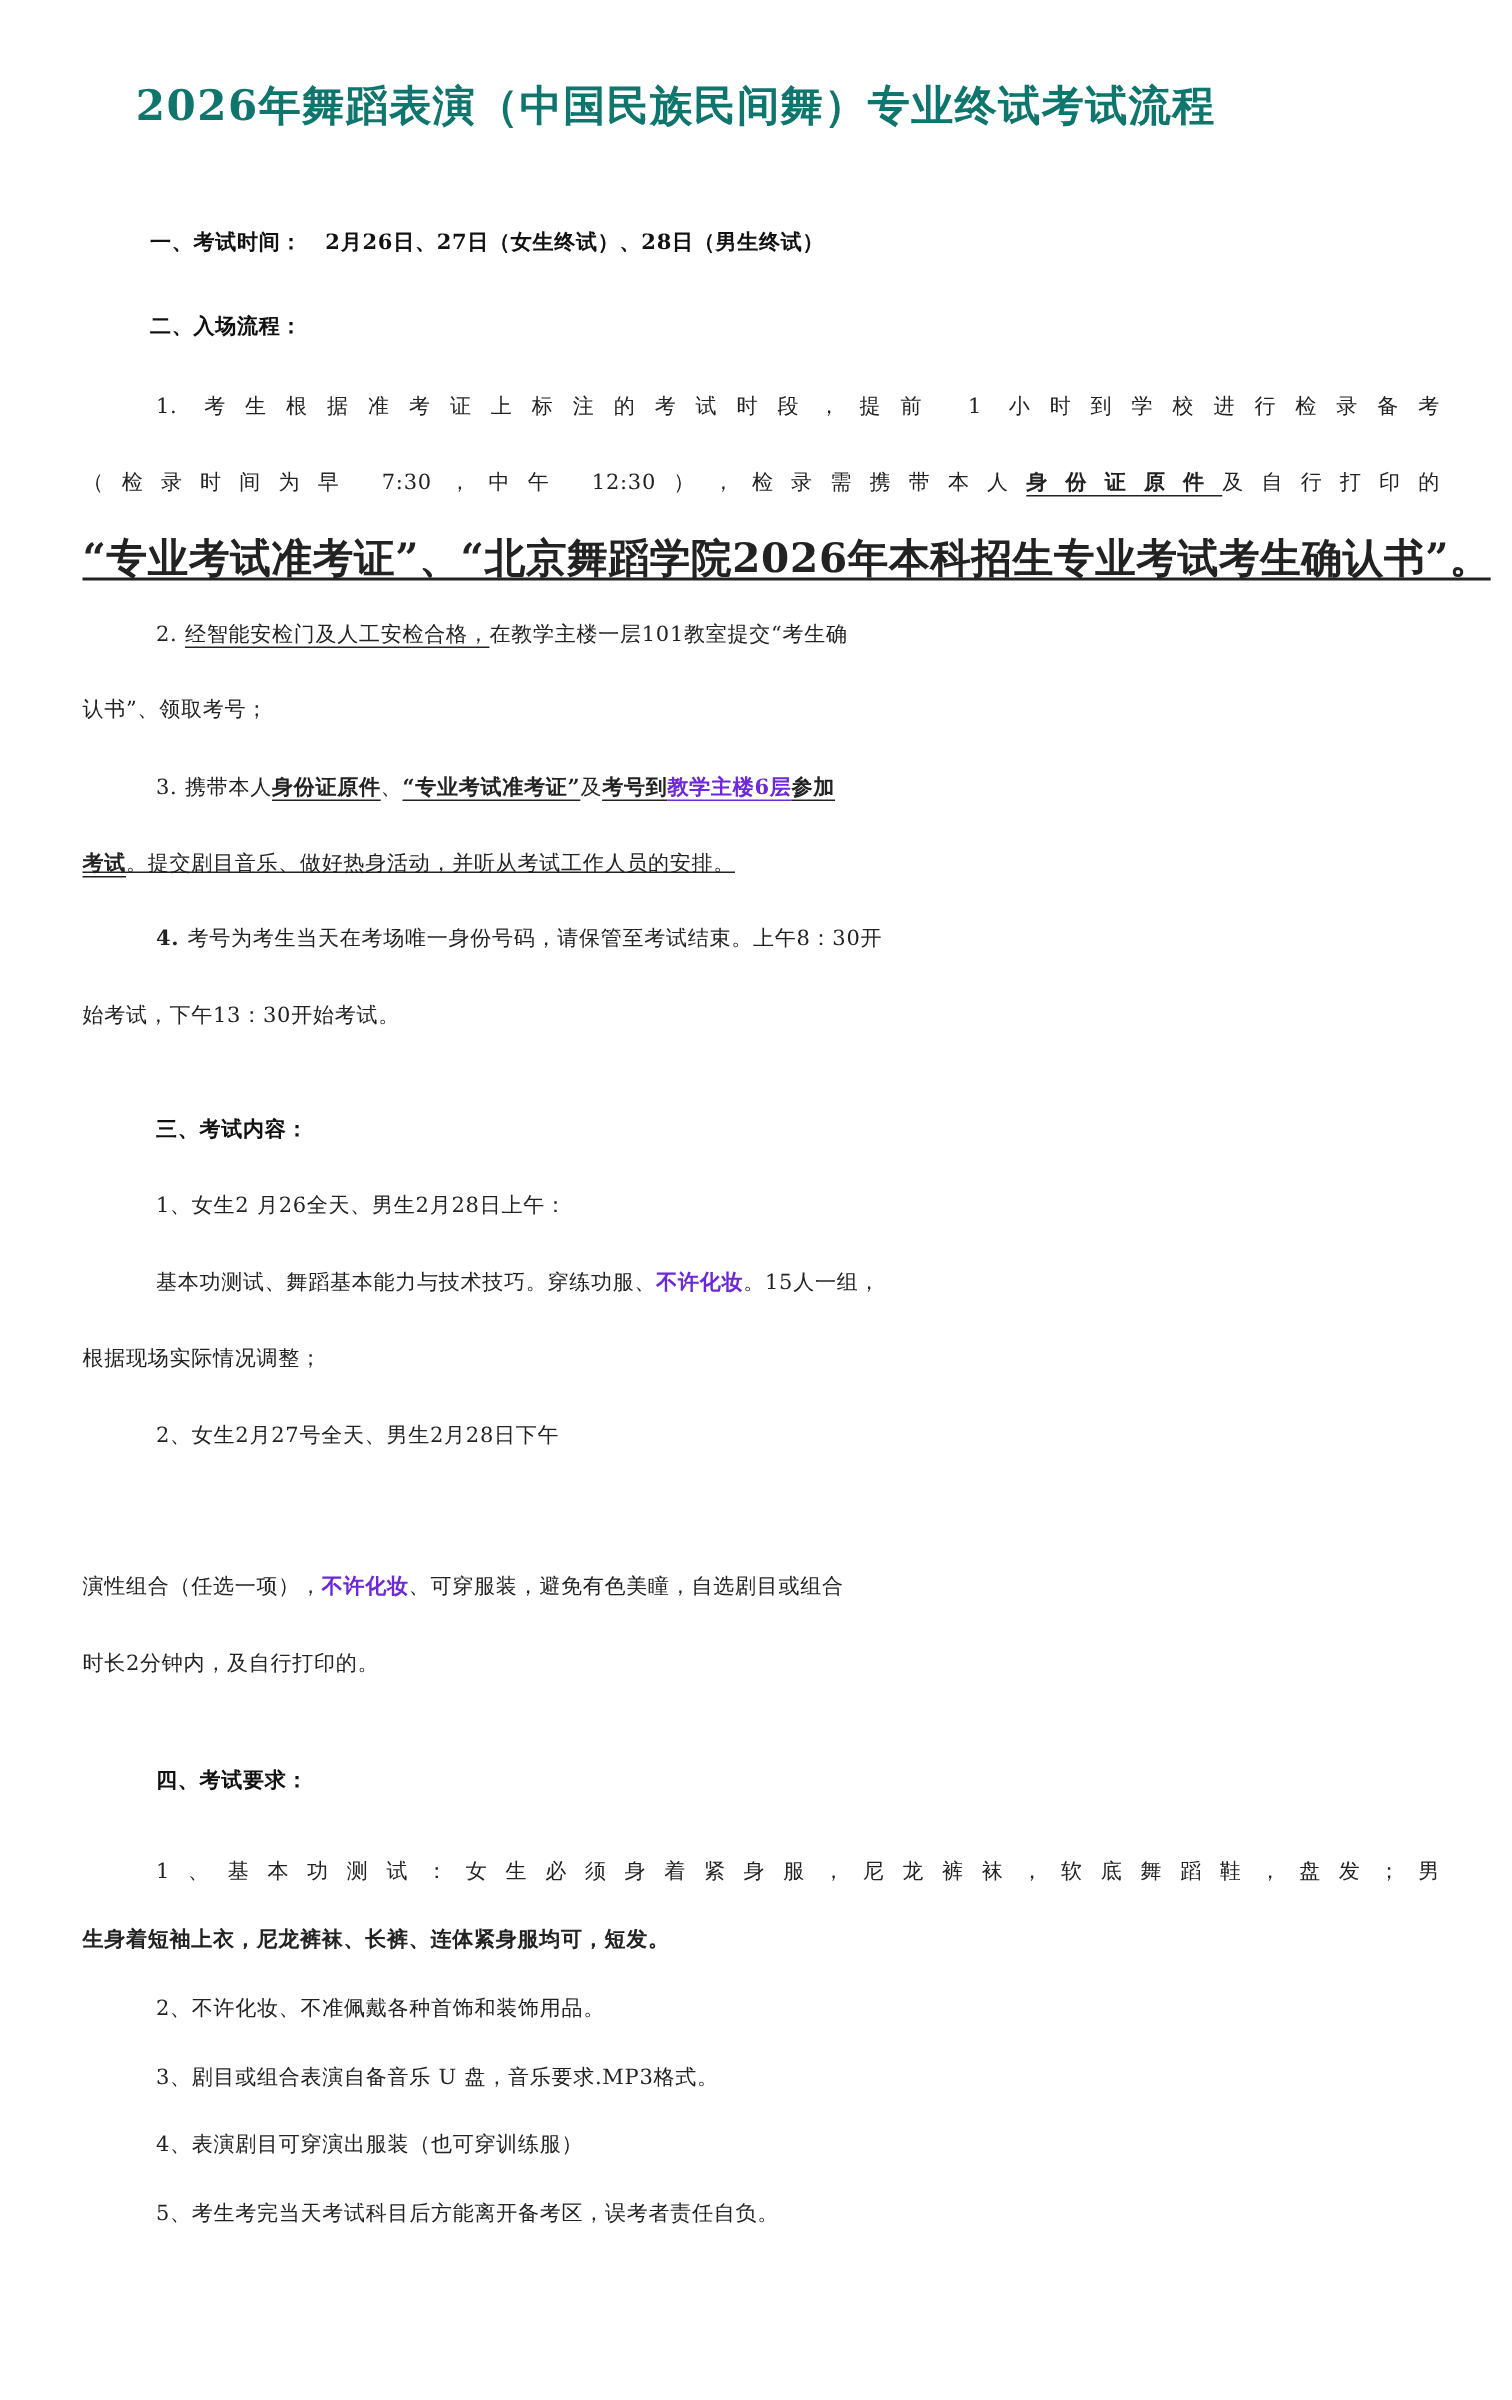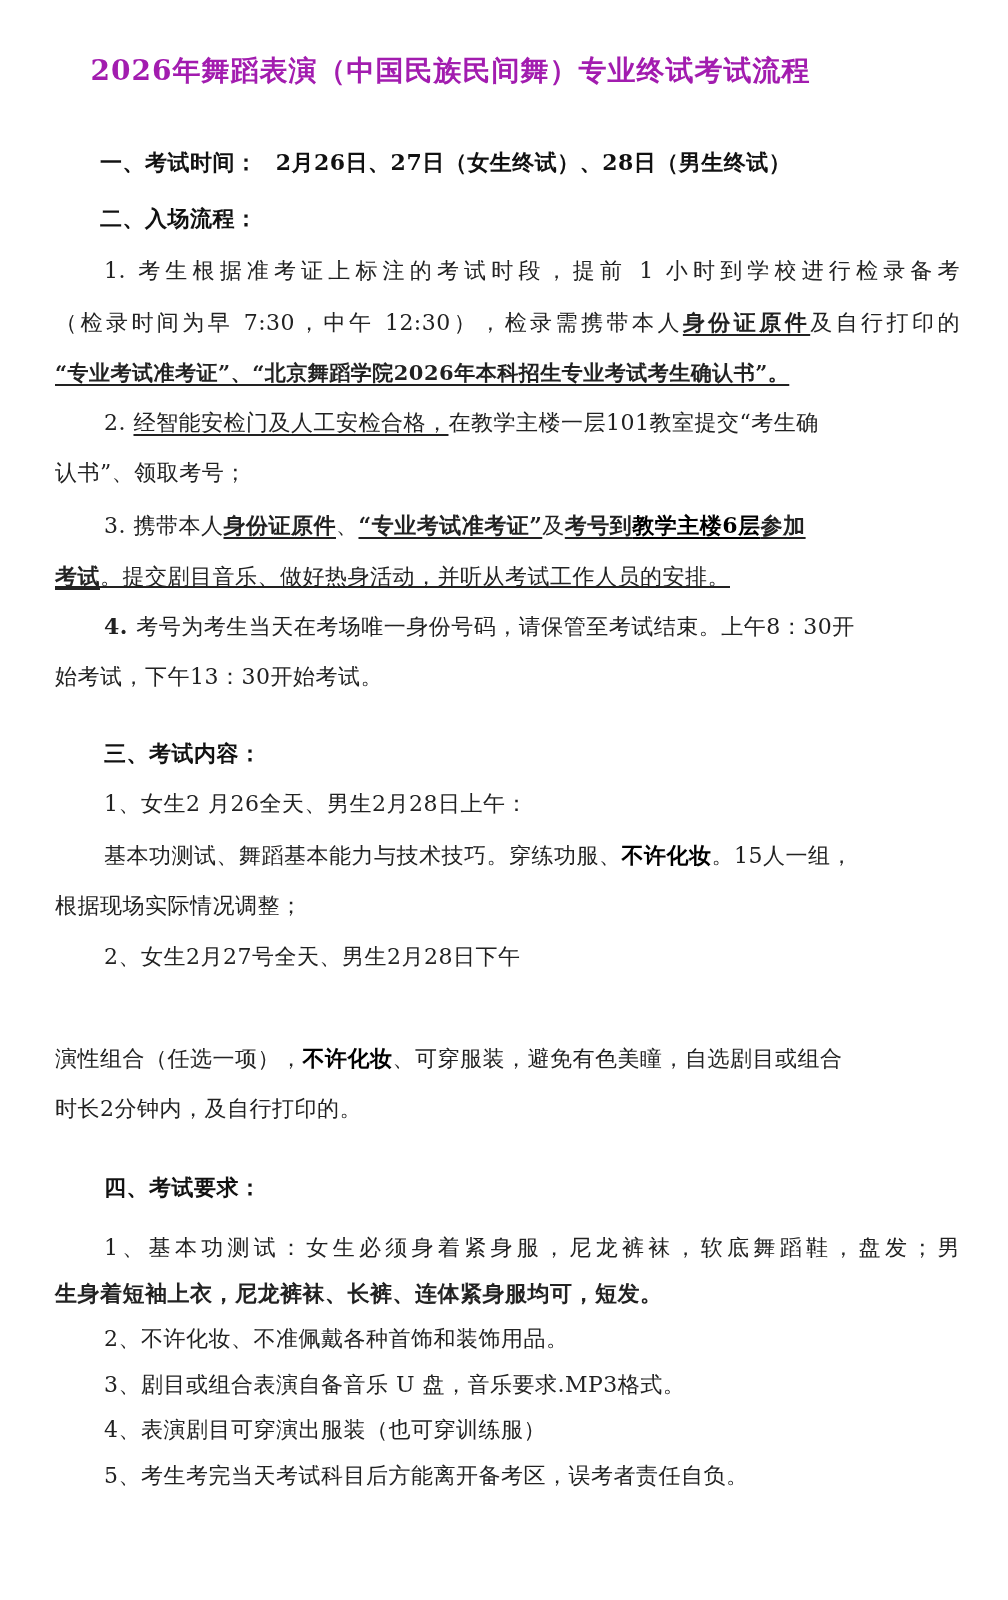--- a/index.html
+++ b/index.html
@@ -4,53 +4,53 @@
   <style>
     html, body { margin: 0; padding: 0; background: #ffffff; }
     body {
       width: 1008px; height: 1600px; position: relative; overflow: hidden;
       font-family: "DejaVu Serif", "Liberation Serif", serif;
       color: #222222;
     }
     .doc { position: absolute; left: 0; top: 0; width: 1008px; height: 1600px; }
     .title {
       position: absolute; left: 0; width: 901px; top: 52px;
-      text-align: center; font-size: 28px; font-weight: bold; color: #a21caf;
+      text-align: center; font-size: 28px; font-weight: bold; color: #0f766e;
       letter-spacing: 1px; white-space: nowrap;
     }
     .line {
-      position: absolute; left: 55px; width: 905px; font-size: 22px;
+      position: absolute; left: 55px; width: 905px; font-size: 14px;
       white-space: nowrap; line-height: 30px; letter-spacing: 0.5px;
     }
     .indent { left: 104px; width: 856px; }
     .heading { font-weight: bold; color: #111111; }
     .b { font-weight: bold; }
     .u { text-decoration: underline; text-underline-offset: 4px; }
-    .red { color: #000000; }
+    .red { color: #6d28d9; }
     .justify { text-align: justify; text-align-last: justify; }
   </style>
 </head>
 <body>
 
 <div class="doc">
 
   <div class="title">2026年舞蹈表演（中国民族民间舞）专业终试考试流程</div>
 
   <div class="line heading" style="left:100px; top:147px;">
     <span>一、考试时间：</span>
     <span style="margin-left:10px;">2月26日、27日（女生终试）、28日（男生终试）</span>
   </div>
 
   <div class="line heading" style="left:100px; top:203px;">二、入场流程：</div>
 
   <div class="line indent justify" style="top:256px;">1. 考生根据准考证上标注的考试时段，提前  1  小时到学校进行检录备考</div>
   <div class="line justify" style="top:307px;">
     <span>（检录时间为早 7:30，中午 12:30），检录需携带本人</span><span class="b u">身份证原件</span><span>及自行打印的</span>
   </div>
-  <div class="line b u" style="top:358px; font-size:21px;">“专业考试准考证”、“北京舞蹈学院2026年本科招生专业考试考生确认书”。</div>
+  <div class="line b u" style="top:358px; font-size:27px;">“专业考试准考证”、“北京舞蹈学院2026年本科招生专业考试考生确认书”。</div>
 
   <div class="line indent" style="top:408px;">
     <span>2. </span><span class="u">经智能安检门及人工安检合格，</span><span>在教学主楼一层101教室提交“考生确</span>
   </div>
   <div class="line" style="top:458px;">认书”、领取考号；</div>
 
   <div class="line indent" style="top:510px;">
     <span>3. 携带本人</span><span class="b u">身份证原件</span><span>、</span><span class="b u">“专业考试准考证”</span><span>及</span><span class="b u">考号到</span><span class="b u red">教学主楼6层</span><span class="b u">参加</span>
   </div>
   <div class="line" style="top:561px;text-decoration:underline;">

